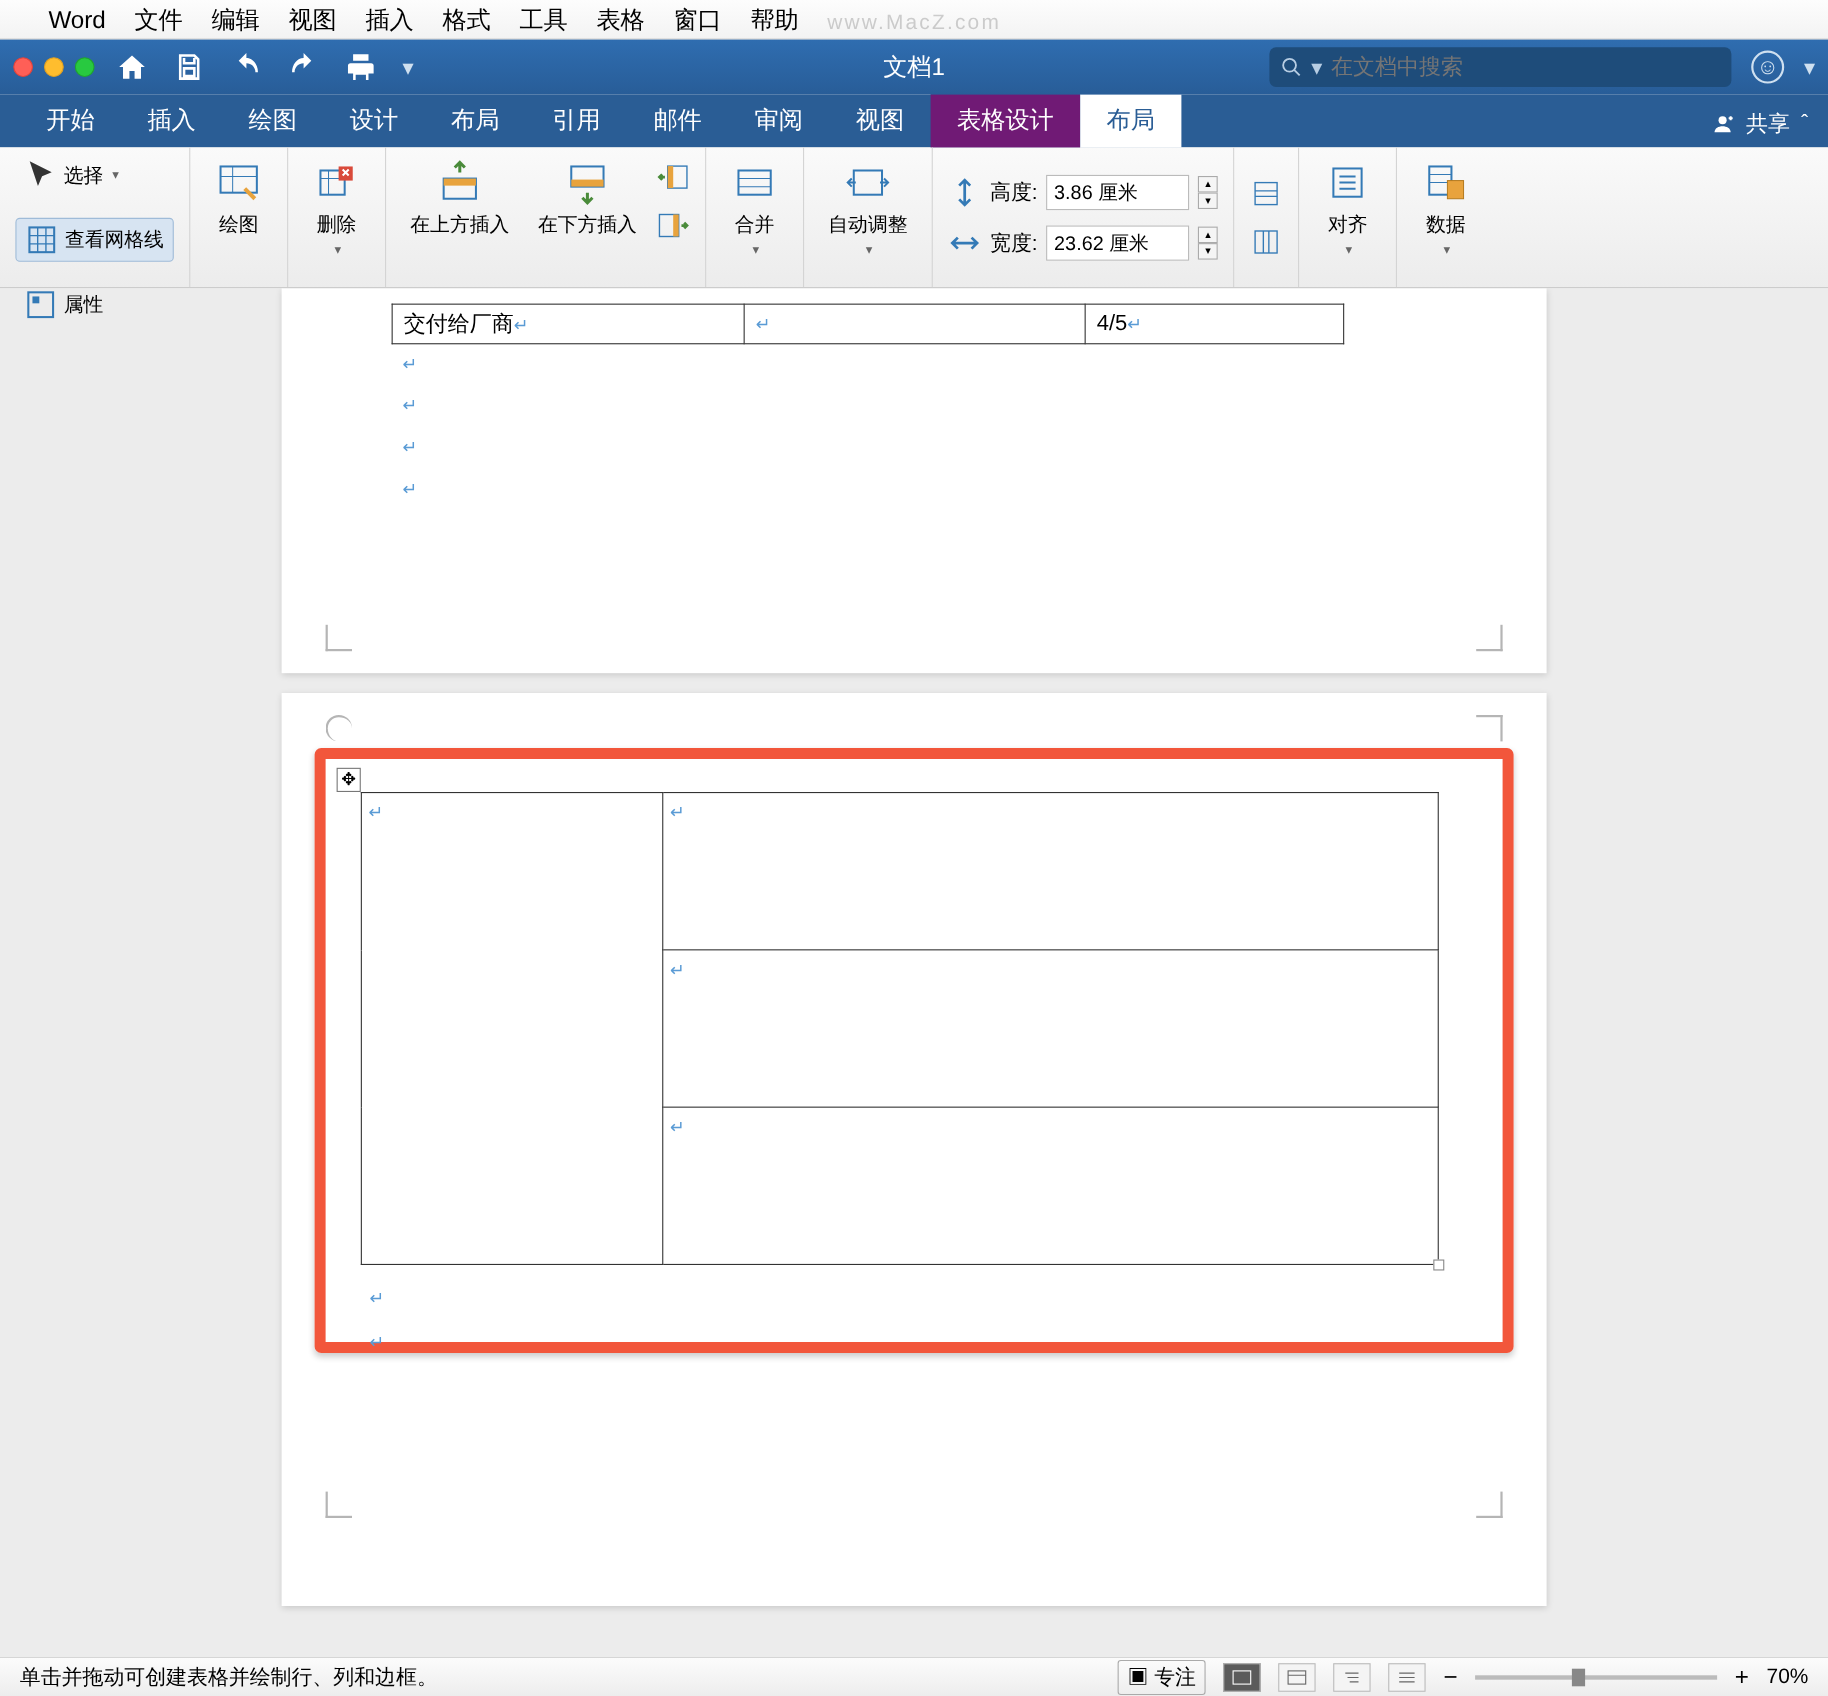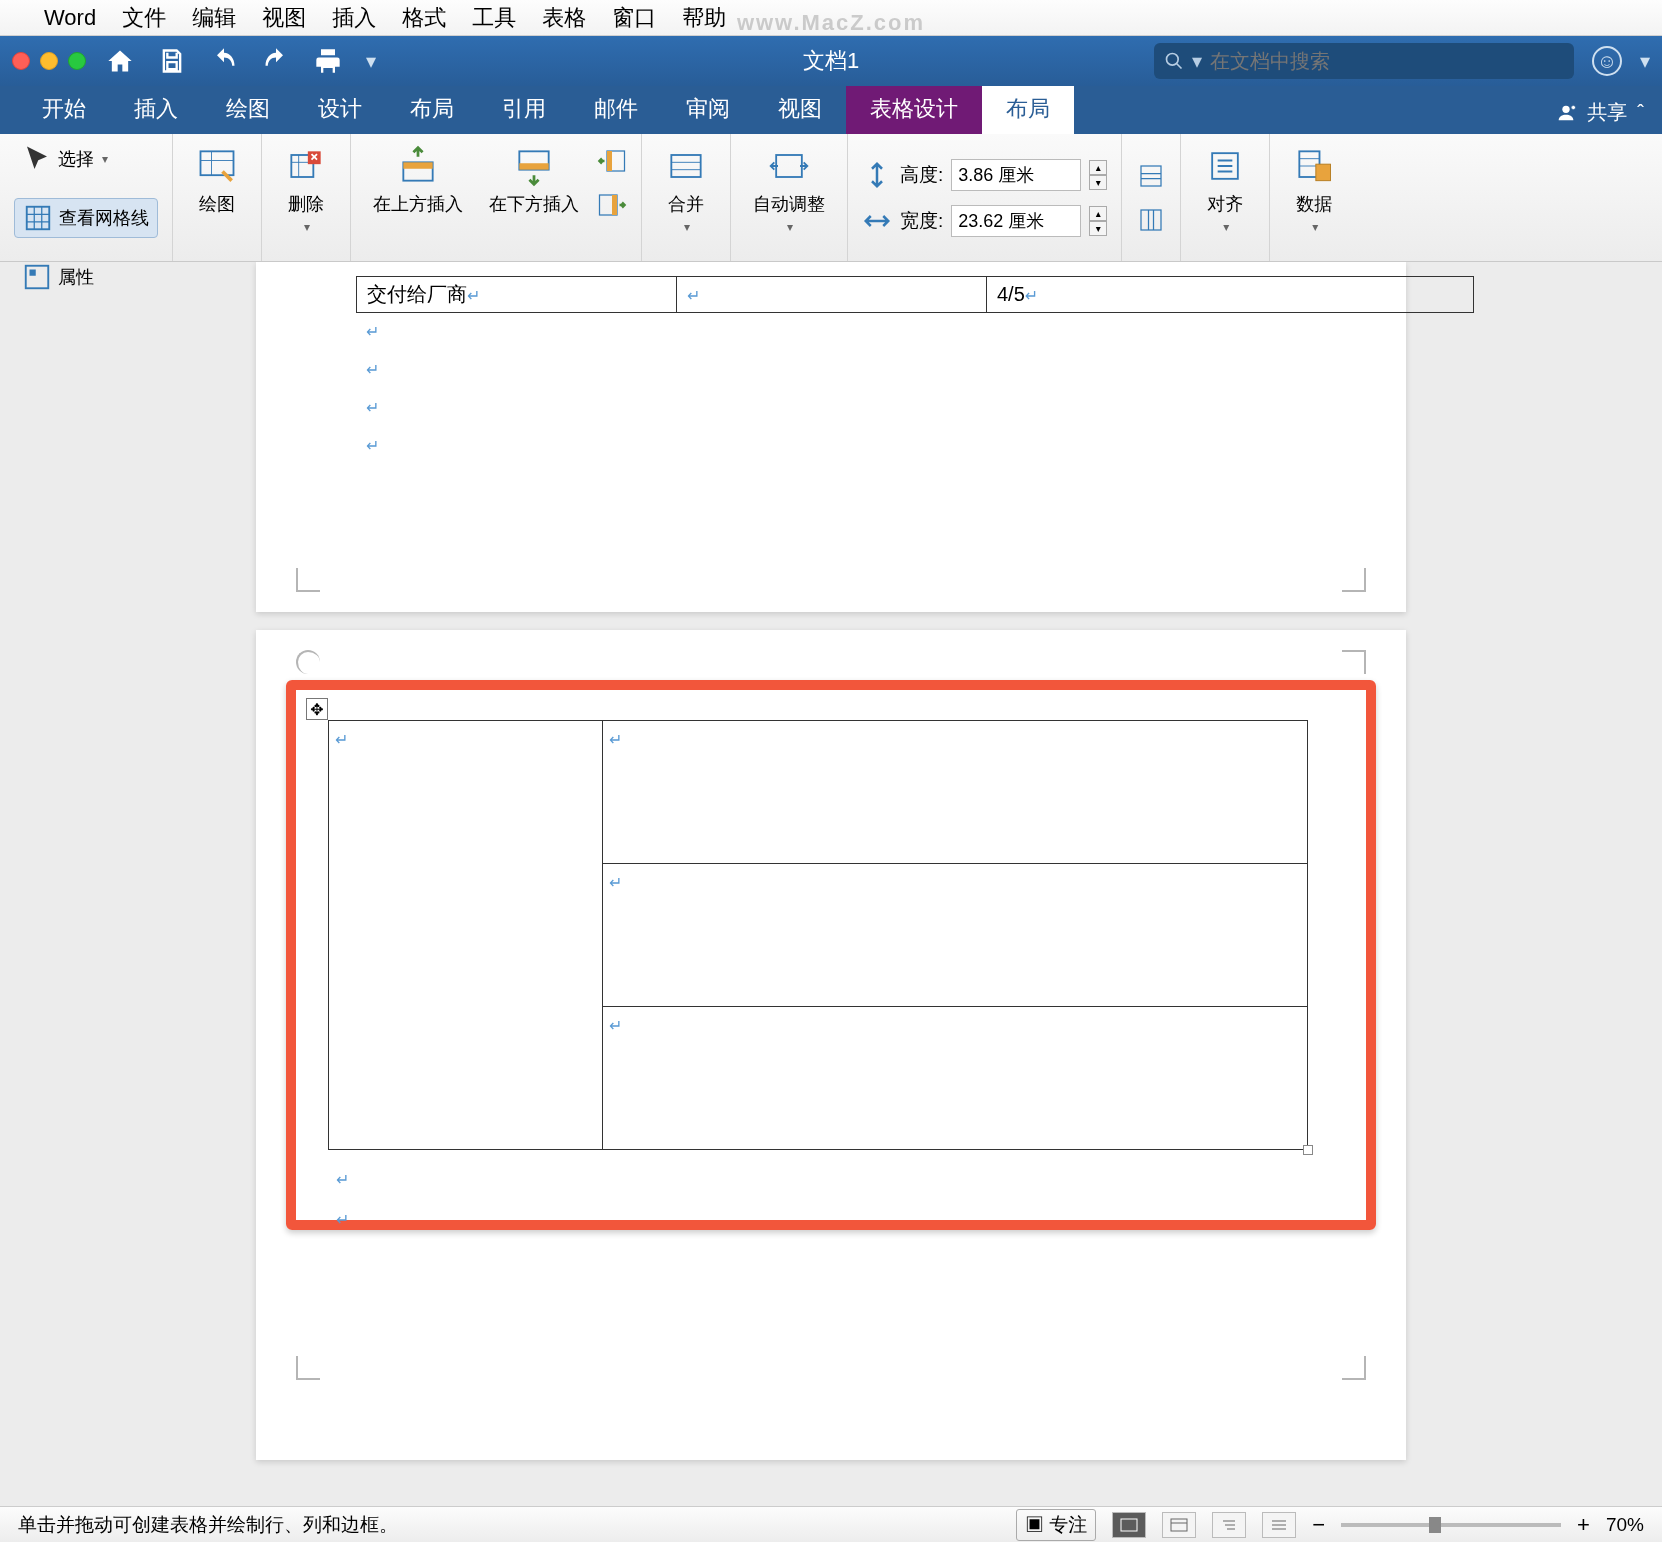--- a/index.html
+++ b/index.html
@@ -49,21 +49,21 @@
 .spinner { display: flex; flex-direction: column; }
 .spinner div { width: 18px; height: 15px; border: 1px solid #aaa; background: #f5f5f5; font-size: 10px; text-align: center; line-height: 13px; }
 .chev { font-size: 12px; color: #666; margin-left: 2px; }
 
 
 .doc-area { background: #ececec; height: calc(1542px - 36px - 50px - 48px - 128px - 36px); overflow: auto; display: flex; flex-direction: column; align-items: center; padding: 0; }
 .page { background: #fff; width: 1150px; box-shadow: 0 2px 6px rgba(0,0,0,.15); position: relative; }
 .page1 { height: 350px; margin-bottom: 18px; padding: 10px 60px; }
 .page2 { height: 830px; padding: 60px; position: relative; }
 
-.small-table { border-collapse: collapse; width: 1118px; margin-left: 40px; margin-top: 4px; border-radius: 13px; }
+.small-table { border-collapse: collapse; width: 866px; margin-left: 40px; margin-top: 4px; border-radius: 13px; }
 .small-table td { border: 1.5px solid #333; padding: 4px 10px; font-size: 20px; height: 34px; }
 .pmark { color: #5a9bd5; font-size: 16px; }
 .pline { color: #5a9bd5; font-size: 16px; margin-left: 50px; line-height: 38px; }
 .corner { position: absolute; width: 24px; height: 24px; border: 2px solid #b5b5b5; }
 .corner.bl { bottom: 20px; left: 40px; border-right: none; border-top: none; }
 .corner.br { bottom: 20px; right: 40px; border-left: none; border-top: none; }
 .corner.tl { top: 20px; left: 40px; border-right: none; border-bottom: none; }
 .corner.tr { top: 20px; right: 40px; border-left: none; border-bottom: none; }
 
 .highlight-box { position: absolute; border: 10px solid #f2563b; border-radius: 6px; box-shadow: 0 3px 6px rgba(0,0,0,.2); left: 30px; right: 30px; top: 50px; height: 550px; }
@@ -76,21 +76,21 @@
 .caption-text { position: absolute; bottom: 10px; left: 50%; transform: translateX(-50%); font-size: 40px; font-weight: bold; color: #f04d2f; text-shadow: 0 2px 4px rgba(0,0,0,.25), -1px -1px 0 #fff, 1px -1px 0 #fff, -1px 1px 0 #fff, 1px 1px 0 #fff; white-space: nowrap; }
 
 
 .statusbar { position: fixed; bottom: 0; left: 0; right: 0; height: 36px; background: linear-gradient(#fcfcfc, #ededed); border-top: 1px solid #ccc; display: flex; align-items: center; padding: 0 18px; font-size: 19px; gap: 20px; }
 .statusbar-right { margin-left: auto; display: flex; align-items: center; gap: 16px; }
 .view-btn { width: 34px; height: 26px; border: 1px solid #bbb; background: #f4f4f4; display: flex; align-items: center; justify-content: center; }
 .view-btn.active { background: #5b5b5b; }
 .zoom-slider { width: 220px; height: 4px; background: #bbb; position: relative; }
 .zoom-slider .thumb { position: absolute; width: 12px; height: 16px; background: #888; top: -6px; left: 40%; }
 
-.watermark { position: absolute; top: 10px; left: 50%; transform: translateX(-50%); color: rgba(120,120,120,.35); font-size: 22px; font-weight: 700; letter-spacing: 2px; pointer-events: none; z-index: 100; }
+.watermark { position: absolute; top: 10px; left: 50%; transform: translateX(-50%); color: rgba(120,120,120,.35); font-size: 19px; font-weight: 400; letter-spacing: 2px; pointer-events: none; z-index: 100; }
 </style>
 </head>
 <body>
 
 <div class="watermark">www.MacZ.com</div>
 
 <div class="mac-menubar">
   <span class="apple"></span>
   <span class="app-name">Word</span>
   <span>文件</span>

